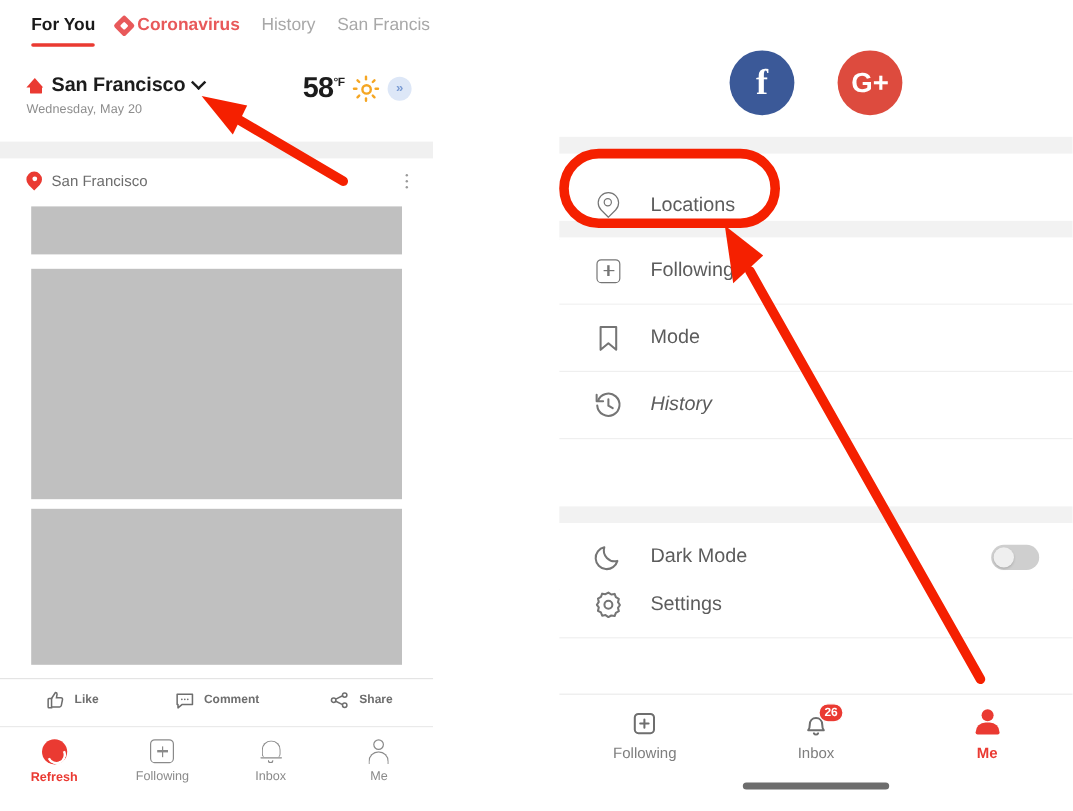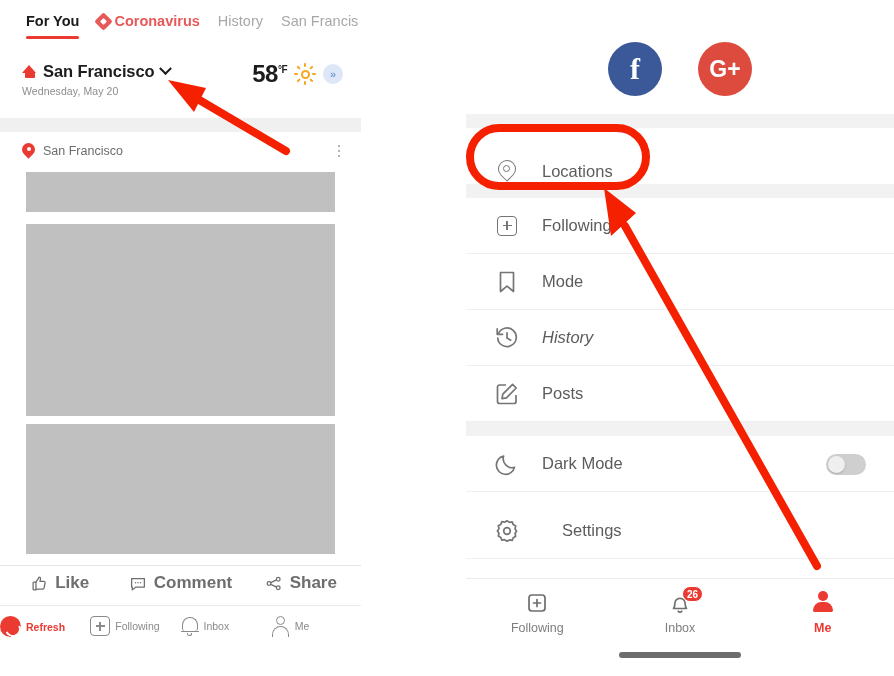--- a/index.html
+++ b/index.html
@@ -96,28 +96,28 @@
   .kebab { display:flex; flex-direction:column; gap:2.5px; padding: 3px; }
   .kebab i { width:2.5px; height:2.5px; background:#9a9a9a; border-radius:50%; display:block; }
 
   .skel { position:absolute; left:26px; width:309px; background:#c0c0c0; }
 
   .actions {
     position:absolute; left:0; top:565px; width:361px; height:35px;
     display:flex; align-items:center; border-top: 1px solid #e4e4e4;
   }
   .act { flex:1; display:flex; align-items:center; justify-content:center; gap:7px; }
-  .act-label { font-size:17px; color:#6e6e6e; font-weight: bold; }
+  .act-label { font-size:10px; color:#6e6e6e; font-weight: bold; }
 
   .bottomnav-left {
     position:absolute; left:0; top:605px; width:361px; height:71px;
     background:#fff; border-top:1px solid #eaeaea; display:flex; align-items:flex-start;
     padding-top: 10px;
   }
-  .navitem { flex:1; display:flex; align-items:center; gap:5px; }
+  .navitem { flex:1; display:flex; flex-direction:column; align-items:center; gap:5px; }
   .nav-label { font-size: 10.5px; color:#8a8a8a; }
   .nav-label.active { color:#ea3a32; font-weight:bold; }
 
   .refresh-ico {
     width: 21px; height: 21px; border-radius:50%; background:#ea3a32;
     position:relative;
   }
   .refresh-ico::before {
     content:""; position:absolute; left:4.5px; top:4.5px; width:12px; height:12px;
     border: 2px solid #fff; border-radius:50%;
@@ -374,45 +374,36 @@
       <span class="menu-ico">
         <svg width="26" height="26" viewBox="0 0 26 26" fill="none" stroke="#757575" stroke-width="1.7" stroke-linecap="round">
           <path d="M4.2 9.2A9.3 9.3 0 1 1 3.7 13"></path>
           <path d="M3.2 3.9v5.4h5.4" stroke-linejoin="round"></path>
           <path d="M13 7.8V13l3.6 2.2"></path>
         </svg>
       </span>
       <span class="menu-label">History</span>
     </div>
 
-    <div class="menu-row" style="top:366px;">
-      <span class="menu-ico">
-        <svg width="26" height="26" viewBox="0 0 26 26" fill="none" stroke="#757575" stroke-width="1.7" stroke-linejoin="round">
-          <path d="M22 14v6.5a2 2 0 0 1-2 2H5.5a2 2 0 0 1-2-2V6a2 2 0 0 1 2-2H12"></path>
-          <path d="M18.6 3.4l3.6 3.6L12.4 16.8l-4.4.8.8-4.4z"></path>
-        </svg>
-      </span>
-      <span class="menu-label">Posts</span>
-    </div>
 
     <div class="rband" style="top:422px; height:14px;"></div>
 
     <div class="menu-row" style="top:436px;">
       <span class="menu-ico">
         <svg width="26" height="26" viewBox="0 0 26 26" fill="none" stroke="#757575" stroke-width="1.7" stroke-linejoin="round">
           <path d="M20.5 16.4A9 9 0 0 1 9.6 5.1a9.2 9.2 0 1 0 10.9 11.3z"></path>
         </svg>
       </span>
       <span class="menu-label">Dark Mode</span>
       <span class="toggle">
           <span class="toggle-knob"></span>
         </span>
     </div>
 
-    <div class="menu-row" style="top:503px;gap:20px;">
+    <div class="menu-row" style="top:476px;">
       <span class="menu-ico">
         <svg width="26" height="26" viewBox="0 0 26 26" fill="none" stroke="#757575" stroke-width="1.7" stroke-linejoin="round">
           <circle cx="13" cy="13" r="3.3"></circle>
           <path d="M13 2.8l2.4 1.6 2.8-.5 1 2.7 2.5 1.4-.7 2.8 1.6 2.4-1.6 2.3.7 2.8-2.5 1.4-1 2.7-2.8-.5L13 23.2l-2.4-1.6-2.8.5-1-2.7-2.5-1.4.7-2.8L3.4 13l1.6-2.4-.7-2.8 2.5-1.4 1-2.7 2.8.5z"></path>
         </svg>
       </span>
       <span class="menu-label">Settings</span>
     </div>
 
     <div class="bottomnav-right">

